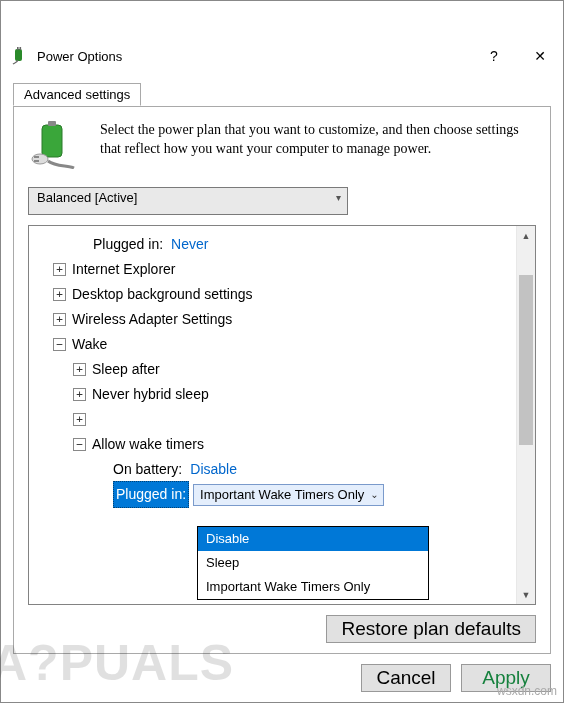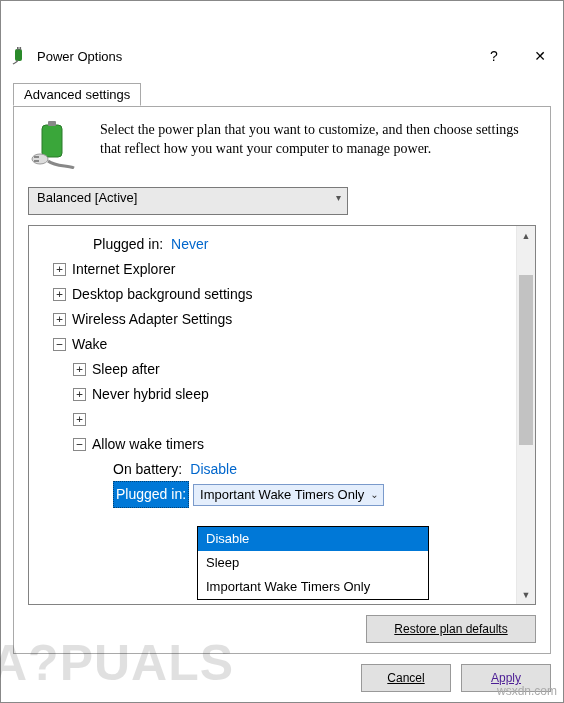--- a/index.html
+++ b/index.html
@@ -204,28 +204,27 @@
   }
   .btn {
     min-width: 90px;
     height: 28px;
     border: 1px solid #999;
     background: #e1e1e1;
     display: inline-flex;
     align-items: center;
     justify-content: center;
     padding: 0 14px;
-    font-size: 12px;
-    text-decoration: underline;
+    font-size: 19px;
   }
   .btn.default {
     border: 2px solid #0078d7;
   }
   .btn.disabled {
-    color: #4c1d95;
+    color: #15803d;
   }
 
   .dlg-buttons {
     display: flex;
     justify-content: flex-end;
     gap: 10px;
     padding-top: 10px;
   }
 
   .watermark {

